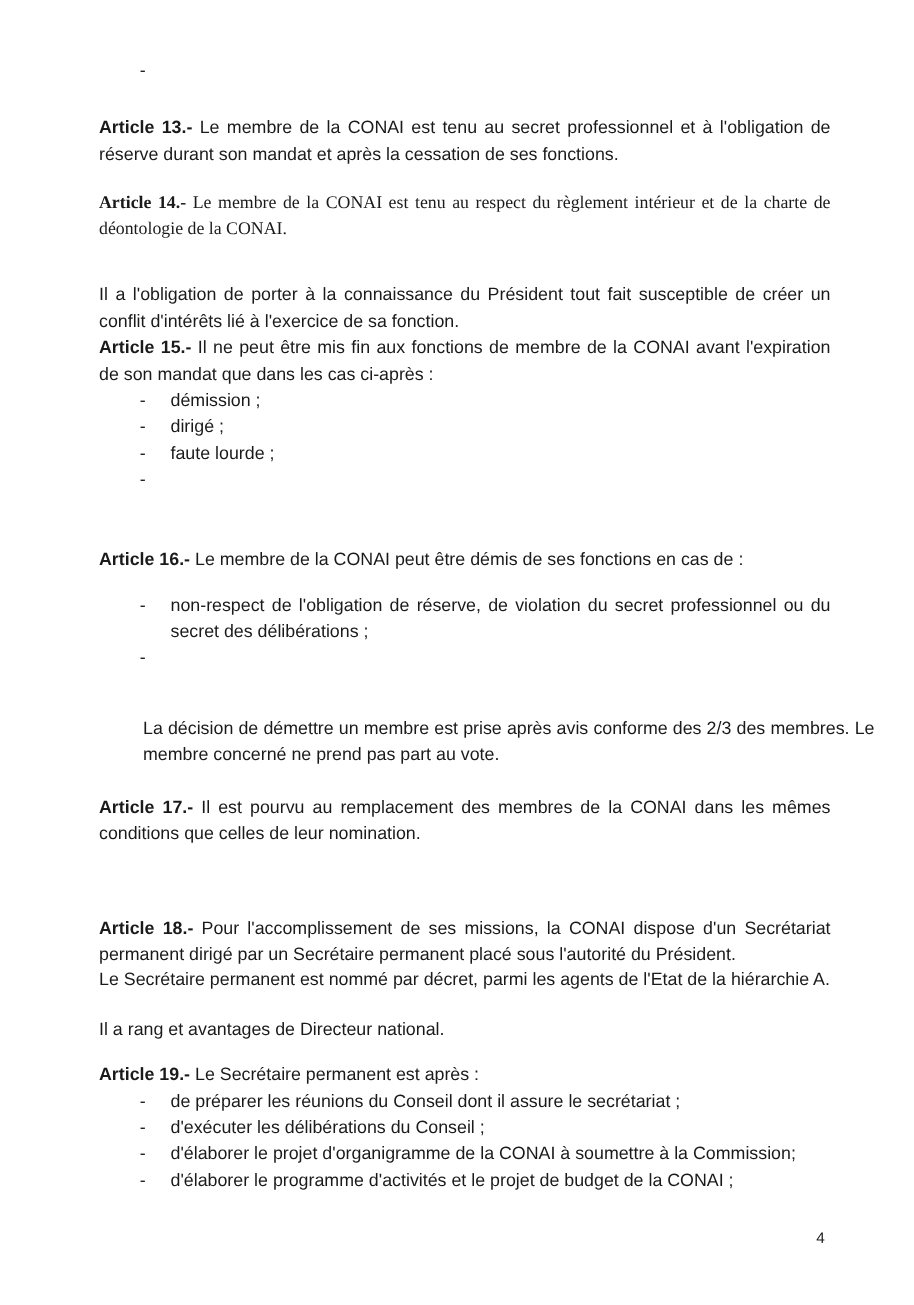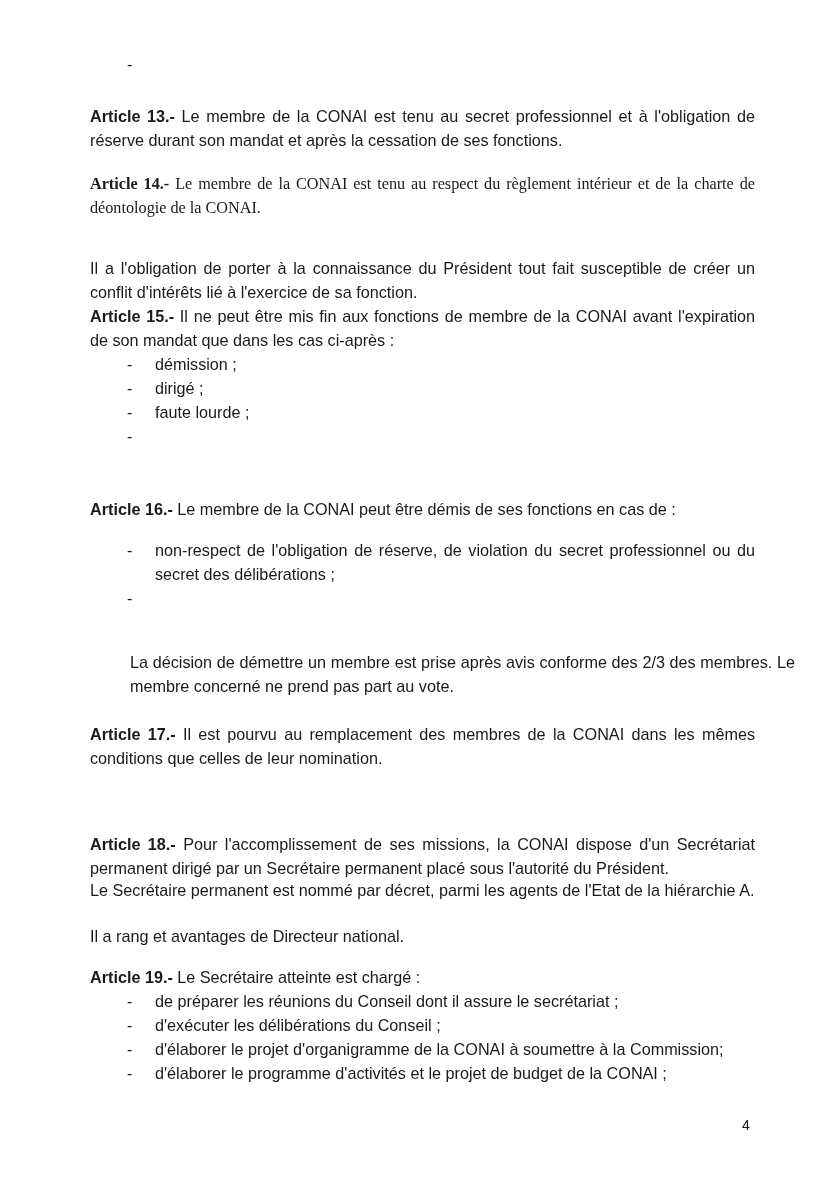--- a/index.html
+++ b/index.html
@@ -70,21 +70,21 @@
     <p><span class="art-label">Article 18.-</span><span> Pour l'accomplissement de ses missions, la CONAI dispose d'un Secrétariat permanent dirigé par un Secrétaire permanent placé sous l'autorité du Président.</span></p>
   </div>
   <div class="block" style="top:878px;">
     <p>Le Secrétaire permanent est nommé par décret, parmi les agents de l'Etat de la hiérarchie A.</p>
   </div>
   <div class="block" style="top:924px;">
     <p>Il a rang et avantages de Directeur national.</p>
   </div>
 
   <div class="block" style="top:965px;">
-    <p><span class="art-label">Article 19.-</span><span> Le Secrétaire atteinte est chargé :</span></p>
+    <p><span class="art-label">Article 19.-</span><span> Le Secrétaire permanent est après :</span></p>
     <ul class="dash-list">
       <li><span class="dash">-</span><span>de préparer les réunions du Conseil dont il assure le secrétariat ;</span></li>
       <li><span class="dash">-</span><span>d'exécuter les délibérations du Conseil ;</span></li>
       <li><span class="dash">-</span><span>d'élaborer le projet d'organigramme de la CONAI à soumettre à la Commission;</span></li>
       <li><span class="dash">-</span><span>d'élaborer le programme d'activités et le projet de budget de la CONAI ;</span></li>
     </ul>
   </div>
 
   <div class="page-number">4</div>
 </div>

